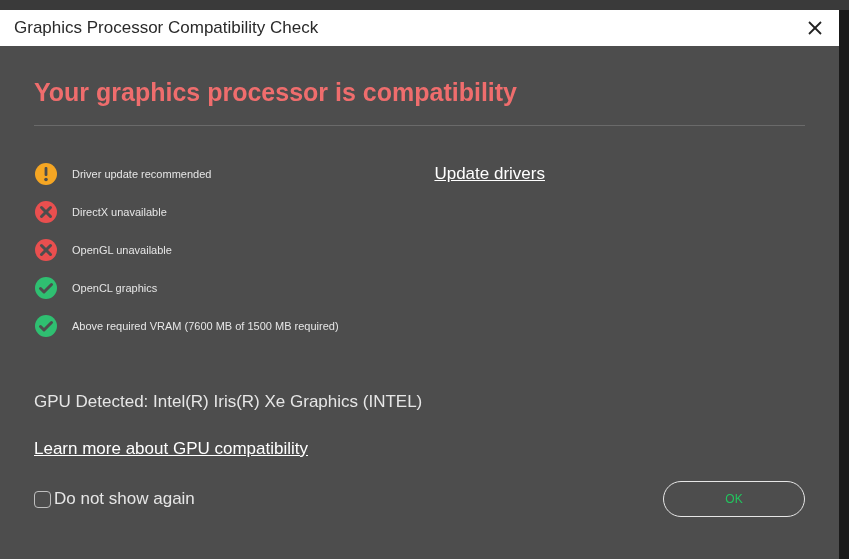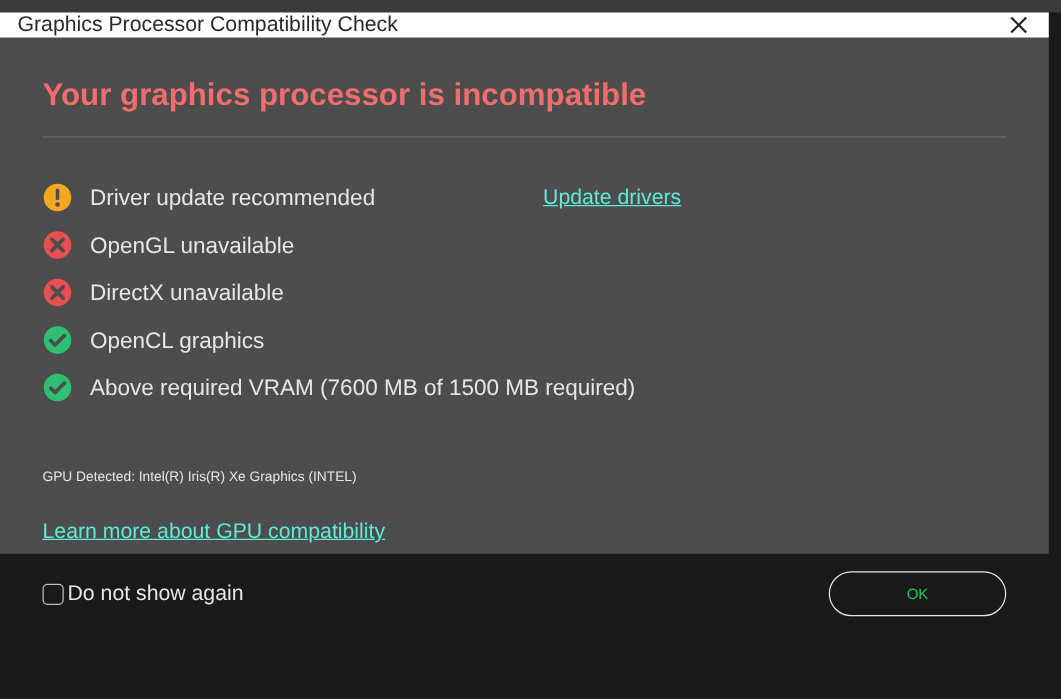--- a/index.html
+++ b/index.html
@@ -9,21 +9,21 @@
       background: #1a1a1a;
       font-family: -apple-system, BlinkMacSystemFont, "Segoe UI", Arial, sans-serif;
       overflow: hidden;
       position: relative;
     }
     .dialog {
       position: absolute;
       top: 10px;
       left: 0;
       width: 839px;
-      height: 433px;
+      height: 549px;
       background: #4d4d4d;
       display: flex;
       flex-direction: column;
     }
     .titlebar {
       background: #ffffff;
       height: 36px;
       display: flex;
       align-items: center;
       justify-content: space-between;
@@ -66,36 +66,36 @@
       min-height: 24px;
     }
     .icon {
       width: 24px;
       height: 24px;
       margin-right: 14px;
       flex-shrink: 0;
     }
     .check-label {
       color: #e6e6e6;
-      font-size: 18px;
+      font-size: 11px;
       flex: 0 0 auto;
     }
     .check-link-wrap {
       margin-left: auto;
       margin-right: 260px;
     }
     .link {
-      color: #5eead4;
+      color: #ffffff;
       font-size: 17px;
       text-decoration: underline;
       cursor: pointer;
     }
     .gpu-info {
       color: #e6e6e6;
-      font-size: 11px;
+      font-size: 17px;
       margin-top: 40px;
       margin-bottom: 27px;
     }
     .learn-more {
       margin-bottom: 18px;
     }
     .footer {
       display: flex;
       align-items: center;
       justify-content: space-between;
@@ -155,51 +155,51 @@
     <div class="titlebar-title">Graphics Processor Compatibility Check</div>
     <div class="close-x">
       <svg width="16" height="16" viewBox="0 0 16 16">
         <line x1="2" y1="2" x2="14" y2="14" stroke="#222" stroke-width="1.8"></line>
         <line x1="14" y1="2" x2="2" y2="14" stroke="#222" stroke-width="1.8"></line>
       </svg>
     </div>
   </div>
 
   <div class="content">
-    <div class="heading">Your graphics processor is incompatible</div>
+    <div class="heading">Your graphics processor is compatibility</div>
     <div class="divider"></div>
 
     <div class="check-row">
       <svg class="icon" viewBox="0 0 24 24">
         <circle cx="12" cy="12" r="11" fill="#f5a623"></circle>
         <rect x="10.6" y="5" width="2.8" height="9" fill="#4d4d4d" rx="1"></rect>
         <circle cx="12" cy="17.5" r="1.8" fill="#4d4d4d"></circle>
       </svg>
       <span class="check-label">Driver update recommended</span>
       <span class="check-link-wrap">
         <a class="link">Update drivers</a>
       </span>
     </div>
 
     <div class="check-row">
       <svg class="icon" viewBox="0 0 24 24">
         <circle cx="12" cy="12" r="11" fill="#e94f4f"></circle>
         <line x1="7.5" y1="7.5" x2="16.5" y2="16.5" stroke="#4d4d4d" stroke-width="3" stroke-linecap="round"></line>
         <line x1="16.5" y1="7.5" x2="7.5" y2="16.5" stroke="#4d4d4d" stroke-width="3" stroke-linecap="round"></line>
       </svg>
-      <span class="check-label">OpenGL unavailable</span>
+      <span class="check-label">DirectX unavailable</span>
     </div>
 
     <div class="check-row">
       <svg class="icon" viewBox="0 0 24 24">
         <circle cx="12" cy="12" r="11" fill="#e94f4f"></circle>
         <line x1="7.5" y1="7.5" x2="16.5" y2="16.5" stroke="#4d4d4d" stroke-width="3" stroke-linecap="round"></line>
         <line x1="16.5" y1="7.5" x2="7.5" y2="16.5" stroke="#4d4d4d" stroke-width="3" stroke-linecap="round"></line>
       </svg>
-      <span class="check-label">DirectX unavailable</span>
+      <span class="check-label">OpenGL unavailable</span>
     </div>
 
     <div class="check-row">
       <svg class="icon" viewBox="0 0 24 24">
         <circle cx="12" cy="12" r="11" fill="#2fbf71"></circle>
         <path d="M6.5 12.5 L10 16 L17.5 8.5" stroke="#4d4d4d" stroke-width="3" fill="none" stroke-linecap="round" stroke-linejoin="round"></path>
       </svg>
       <span class="check-label">OpenCL graphics</span>
     </div>
 

